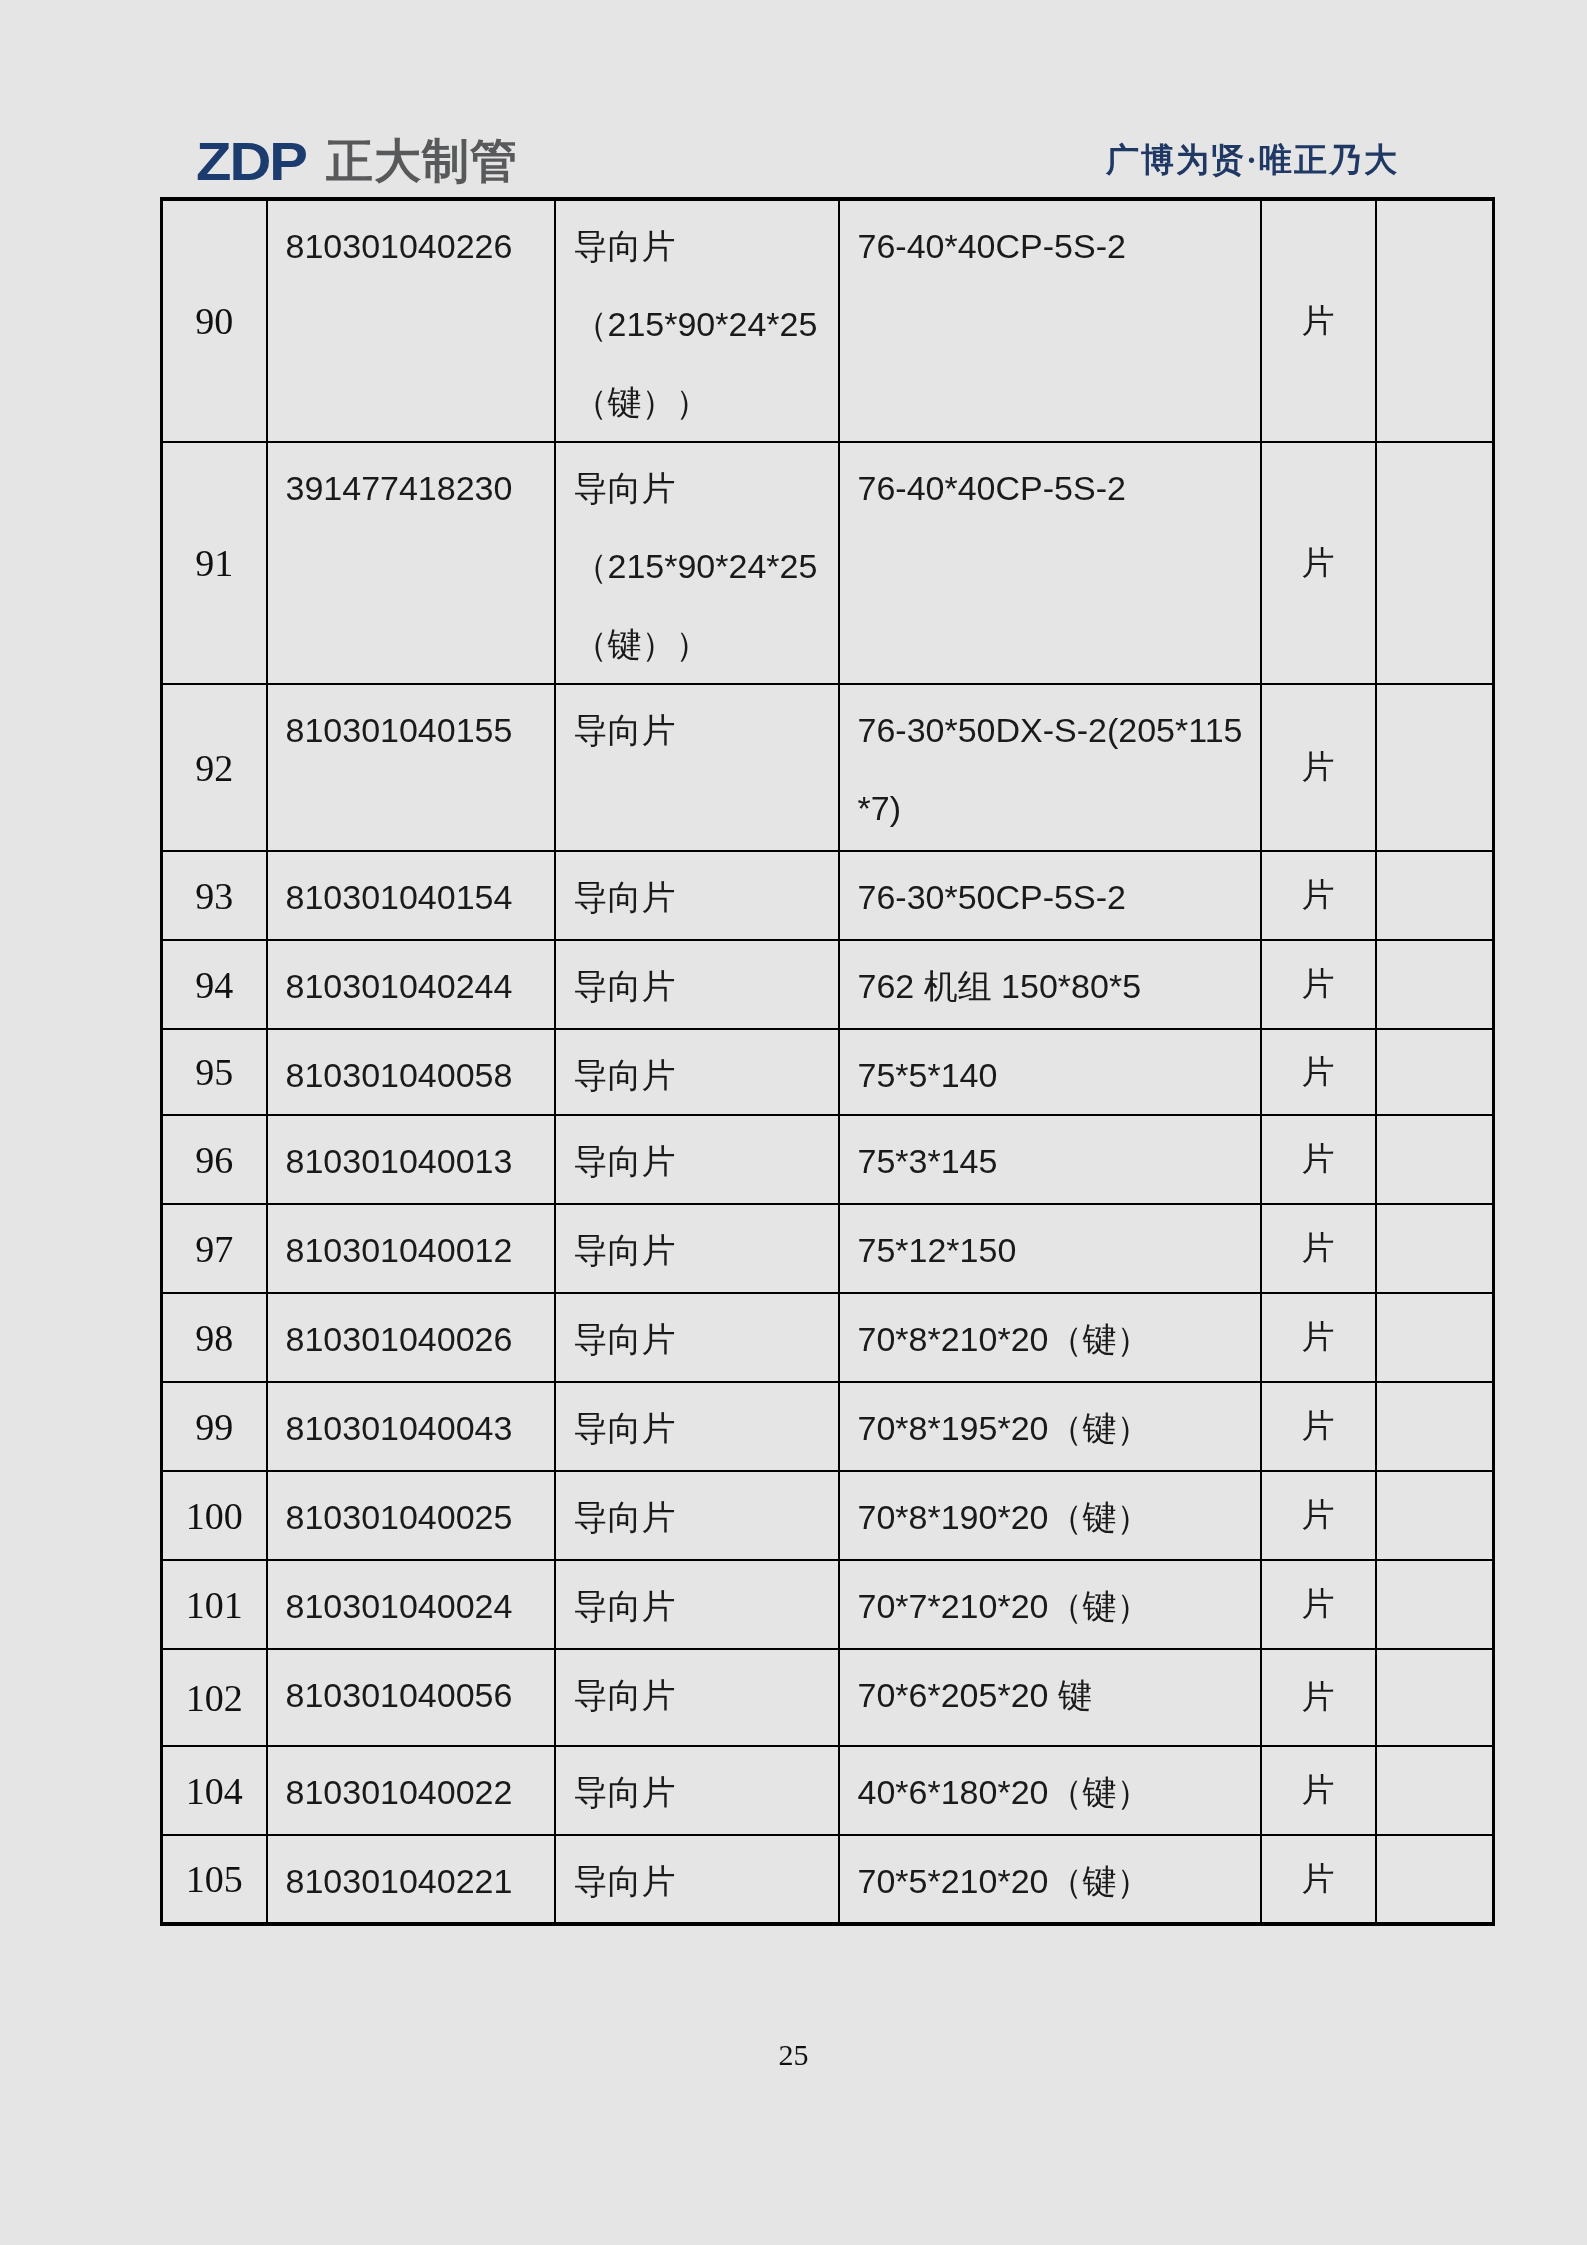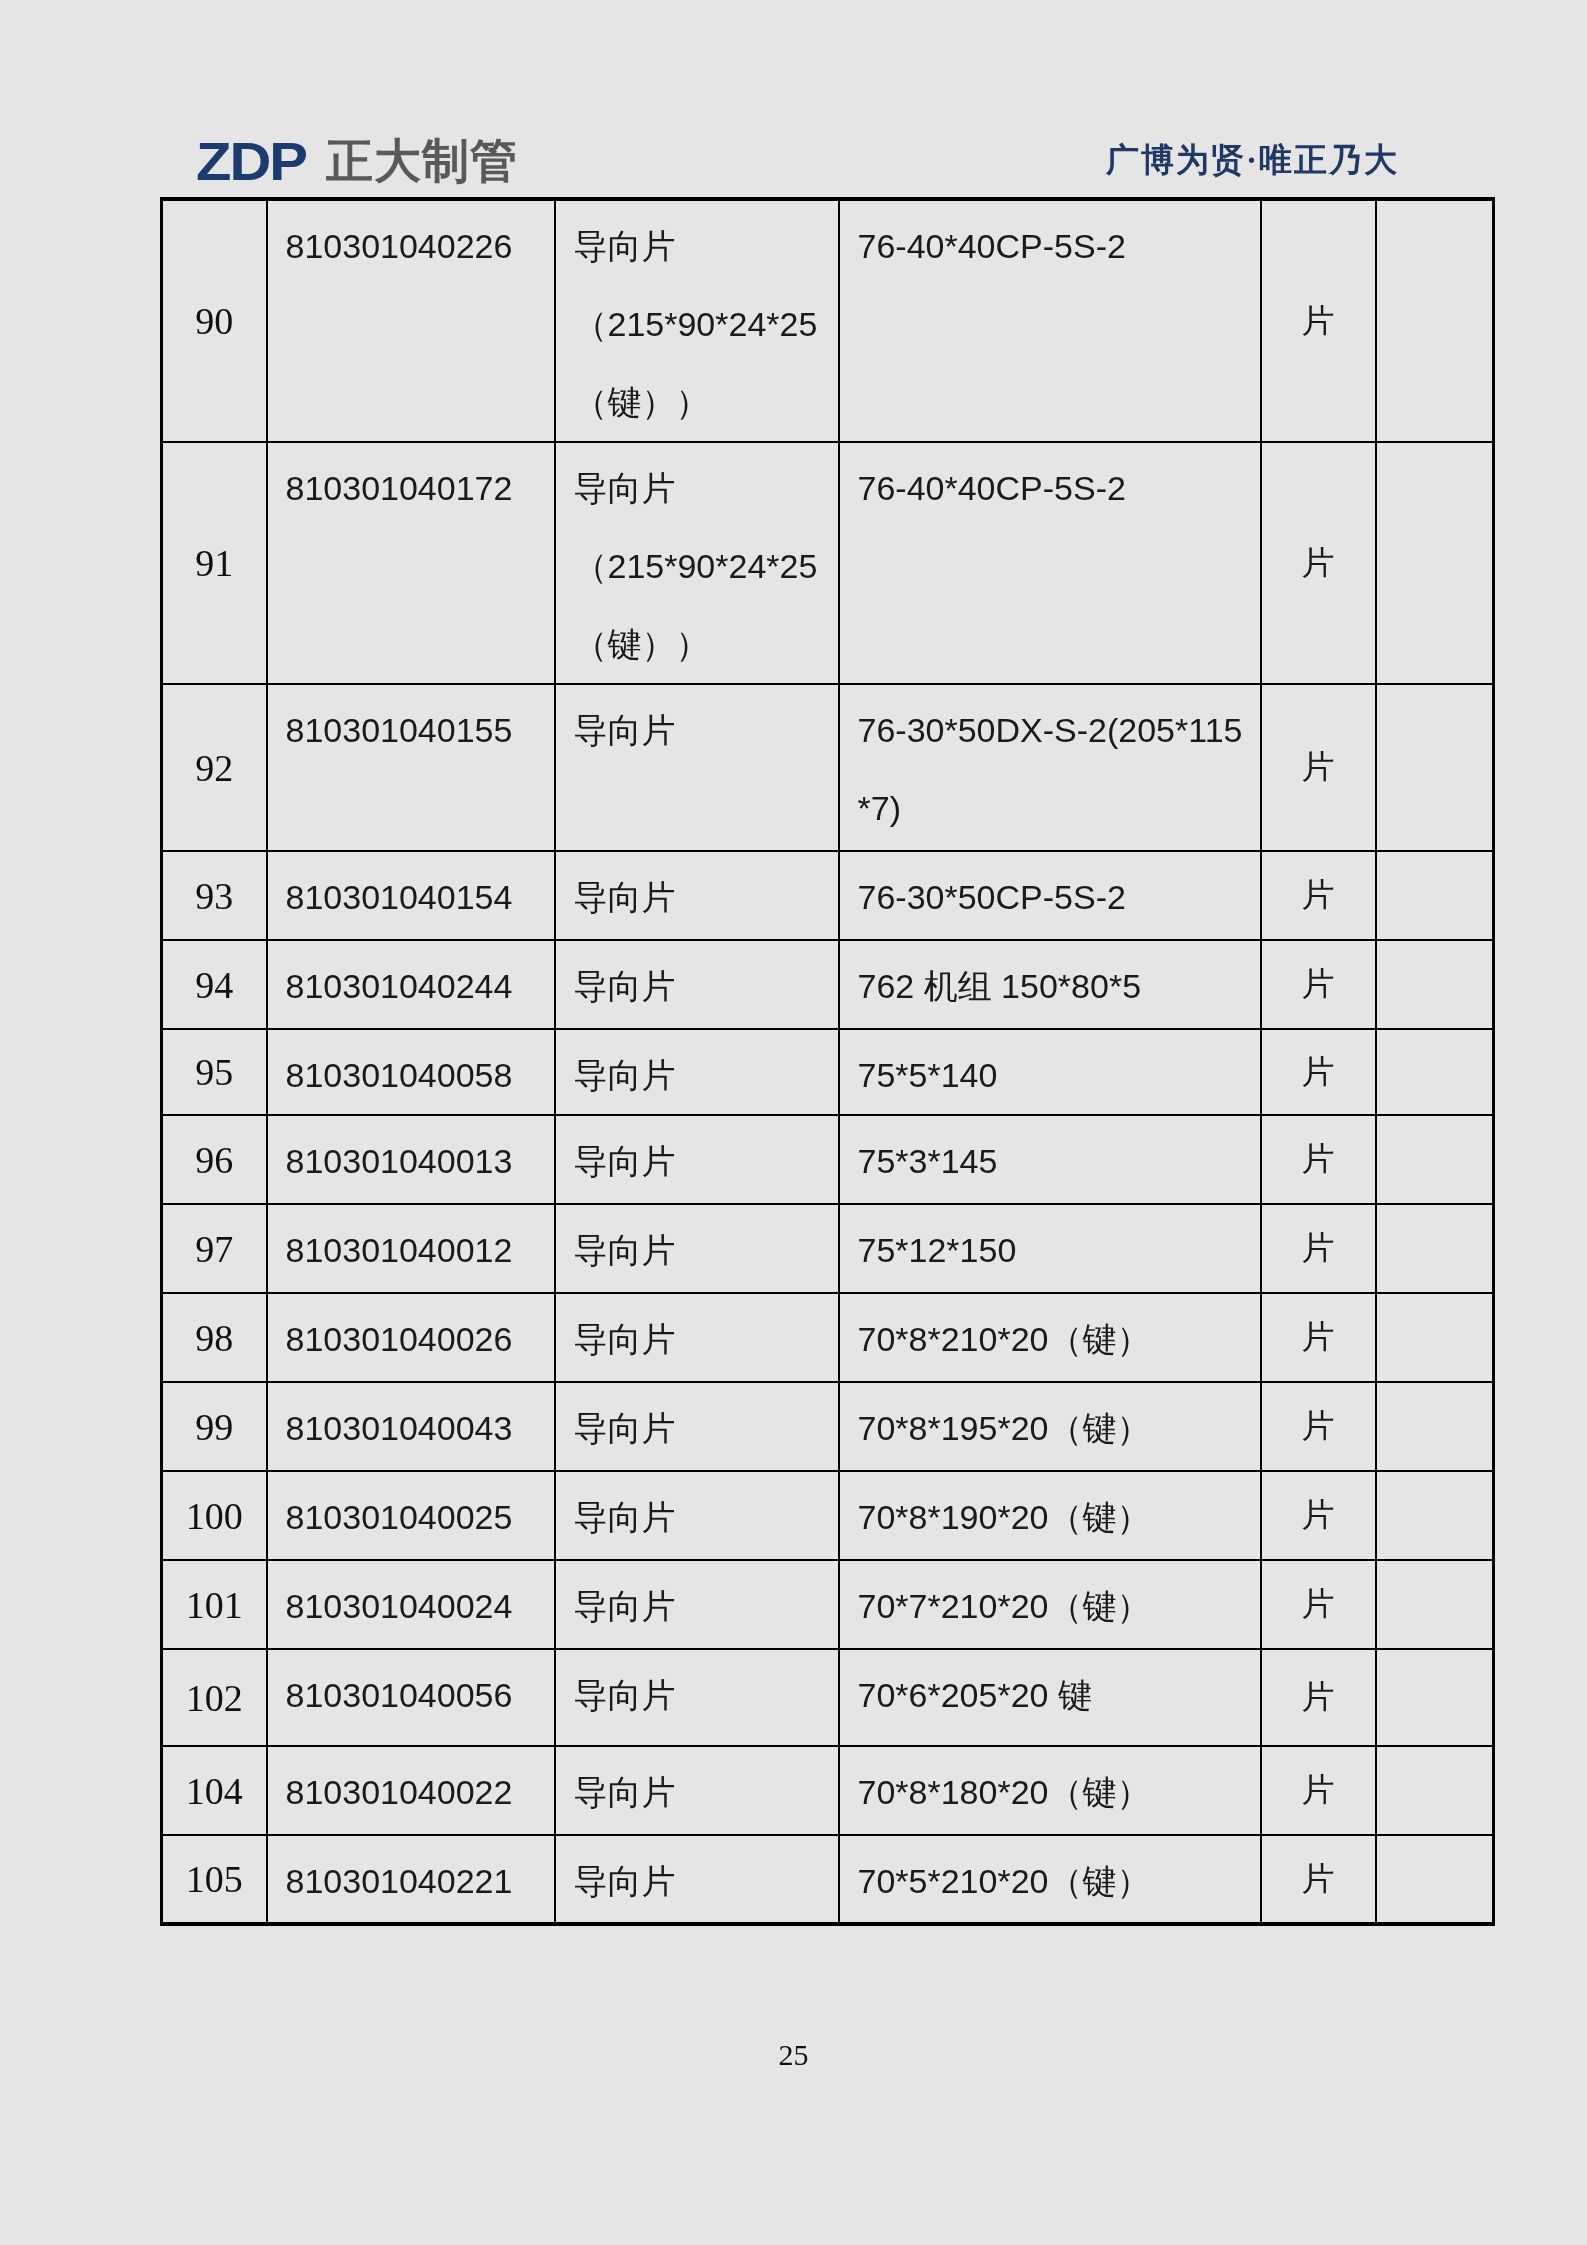--- a/index.html
+++ b/index.html
@@ -131,21 +131,21 @@
           <td class="c-code">810301040226</td>
           <td class="c-name">导向片
 （215*90*24*25
 （键））</td>
           <td class="c-spec">76-40*40CP-5S-2</td>
           <td class="c-unit">片</td>
           <td class="c-remark"></td>
         </tr>
         <tr style="height: 233px;">
           <td class="c-num">91</td>
-          <td class="c-code">810301040172</td>
+          <td class="c-code">391477418230</td>
           <td class="c-name">导向片
 （215*90*24*25
 （键））</td>
           <td class="c-spec">76-40*40CP-5S-2</td>
           <td class="c-unit">片</td>
           <td class="c-remark"></td>
         </tr>
         <tr style="height: 167px;">
           <td class="c-num">92</td>
           <td class="c-code">810301040155</td>
@@ -232,21 +232,21 @@
           <td class="c-code">810301040056</td>
           <td class="c-name">导向片</td>
           <td class="c-spec">70*6*205*20 键</td>
           <td class="c-unit">片</td>
           <td class="c-remark"></td>
         </tr>
         <tr style="height: 89px;">
           <td class="c-num">104</td>
           <td class="c-code">810301040022</td>
           <td class="c-name">导向片</td>
-          <td class="c-spec">70*8*180*20（键）</td>
+          <td class="c-spec">40*6*180*20（键）</td>
           <td class="c-unit">片</td>
           <td class="c-remark"></td>
         </tr>
         <tr style="height: 89px;">
           <td class="c-num">105</td>
           <td class="c-code">810301040221</td>
           <td class="c-name">导向片</td>
           <td class="c-spec">70*5*210*20（键）</td>
           <td class="c-unit">片</td>
           <td class="c-remark"></td>

